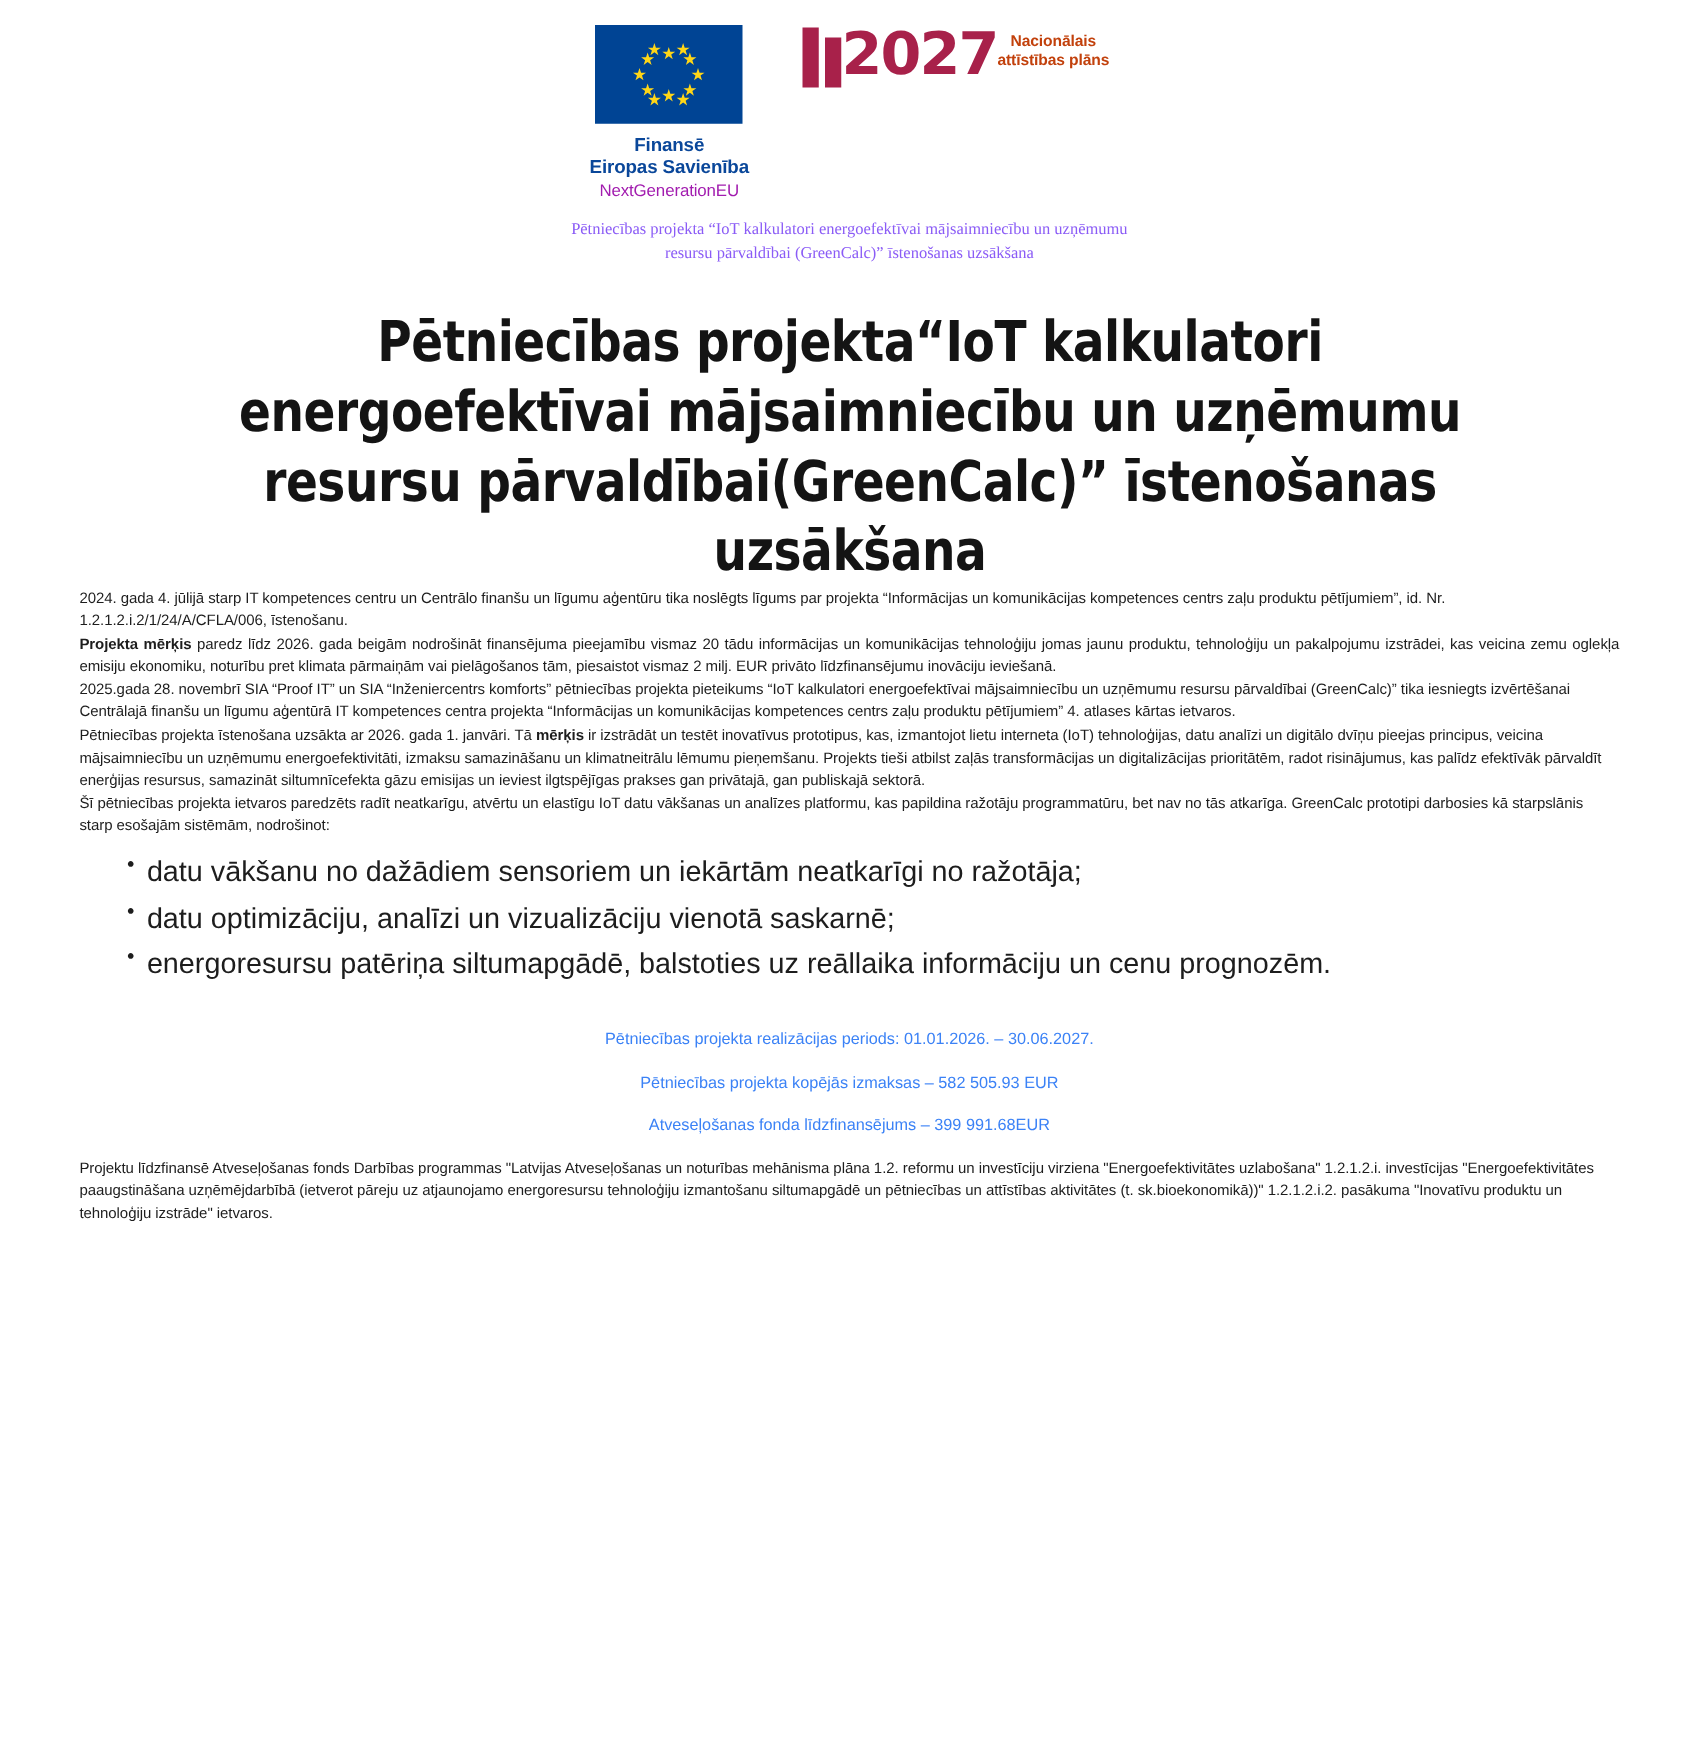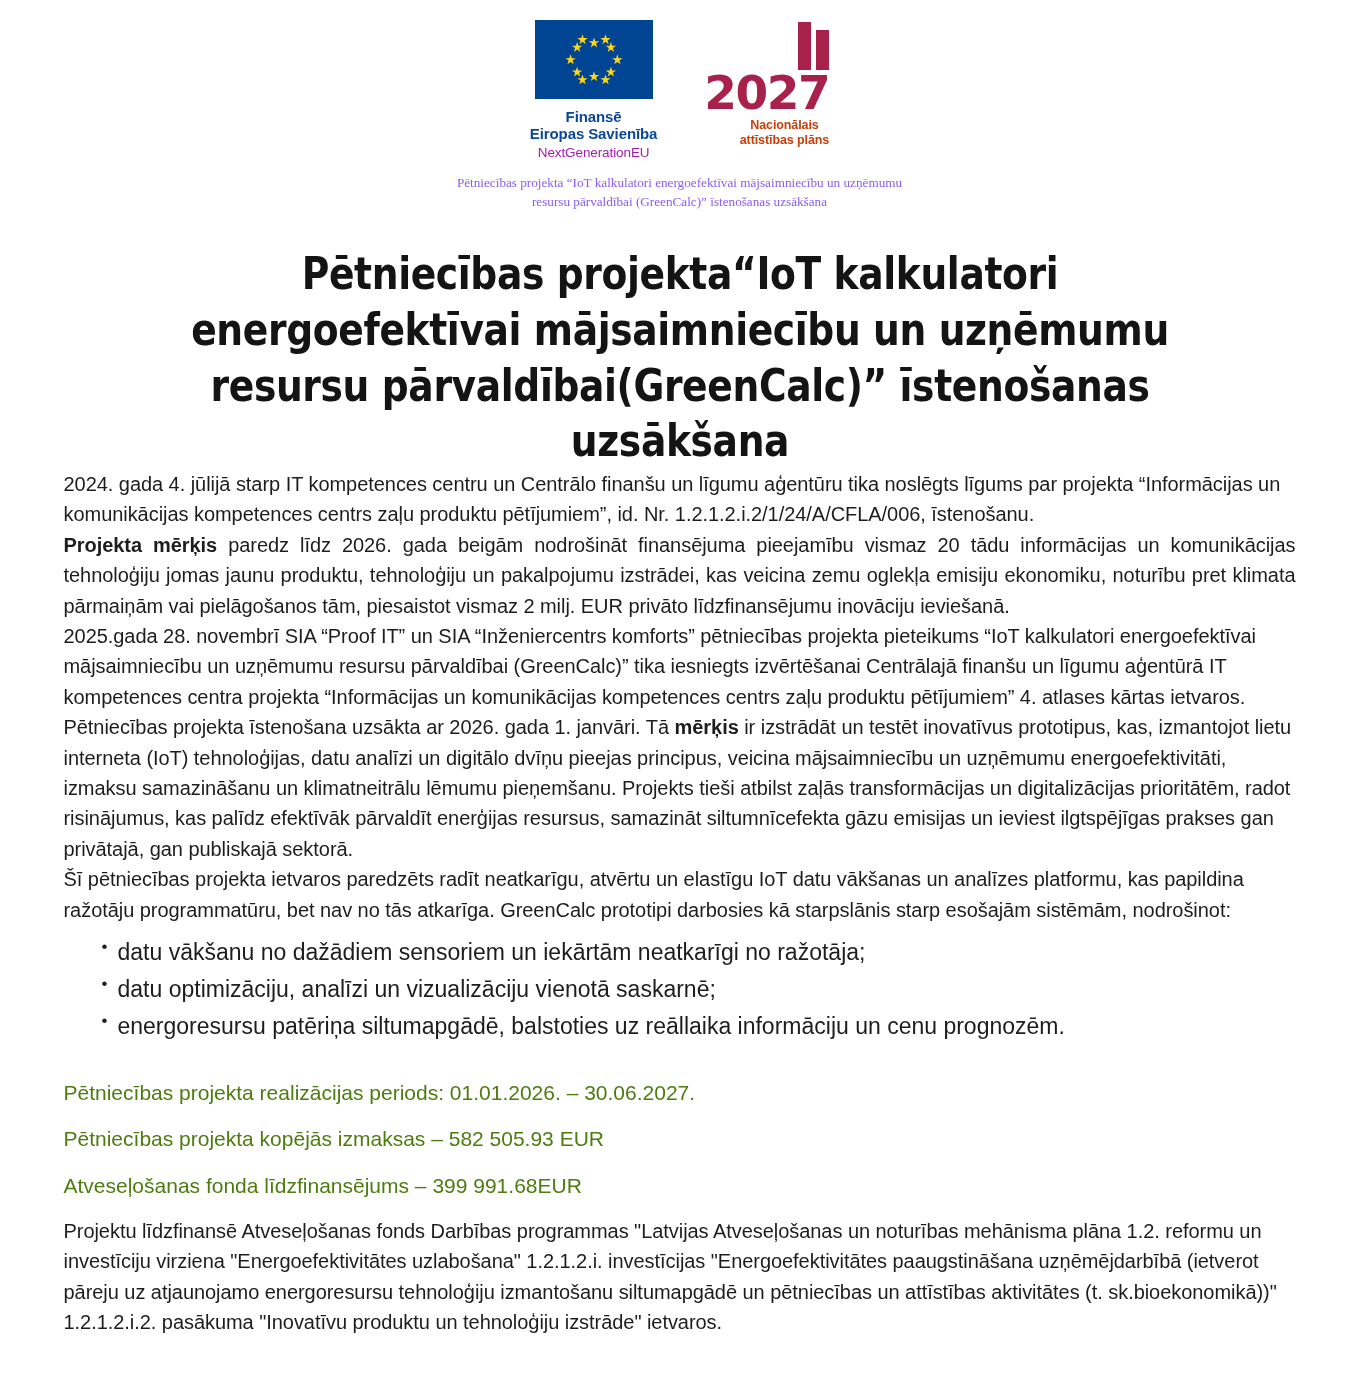--- a/index.html
+++ b/index.html
@@ -67,22 +67,21 @@
     display: block;
     color: #a21caf;
     font-size: 13.5px;
     margin-top: 2px;
     letter-spacing: -0.1px;
   }
 
   
   .nap-logo {
     display: flex;
-    flex-direction: column;
-    align-items: flex-end;
+    align-items: flex-start;
     padding-top: 2px;
     margin-left: 13px;
   }
   .nap-bars {
     display: flex;
     align-items: flex-end;
     gap: 5px;
     height: 48px;
     margin-bottom: 1px;
     margin-left: -4px;
@@ -138,21 +137,21 @@
   }
 
   
   .content {
     margin: 0 auto;
     width: 1240px;
     padding: 0 4px;
   }
 
   p.para {
-    font-size: 20px;
+    font-size: 12px;
     line-height: 1.52;
     color: #1d1d1d;
     margin: 0;
     letter-spacing: -0.05px;
   }
   p.para b, p.para strong { font-weight: bold; }
 
   .p-intro     { margin-top: 48px; }
   .p-goal      { margin-top: 32px; text-align: justify; }
   .p-submit    { margin-top: 34px; }
@@ -176,24 +175,25 @@
     content: "\2022";
     position: absolute;
     left: 0;
     top: -1px;
     font-size: 17px;
     color: #1d1d1d;
   }
 
   .facts { margin-top: 32px; }
   .facts p {
-    font-size: 21px;
+    font-size: 13px;
     line-height: 1.5;
-    color: #4d7c0f;
+    color: #3b82f6;
     margin: 0 0 15px 0;
+    text-align: center;
   }
 
   .p-footer { margin-top: 32px; padding-bottom: 30px; }
 </style>
 </head>
 <body>
 
 <div class="page">
 
   <div class="logo-header">

